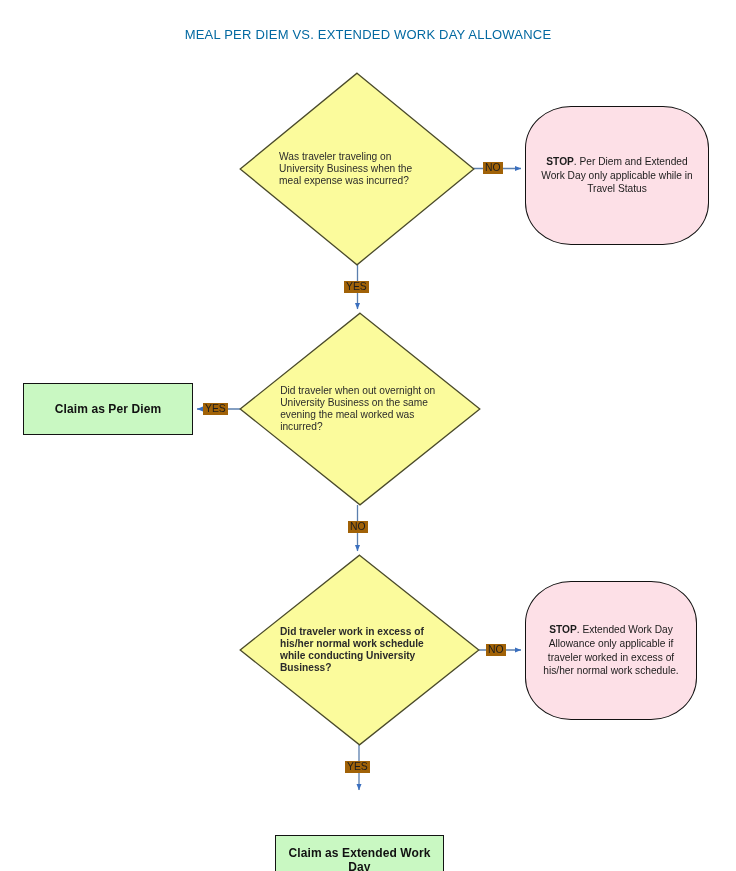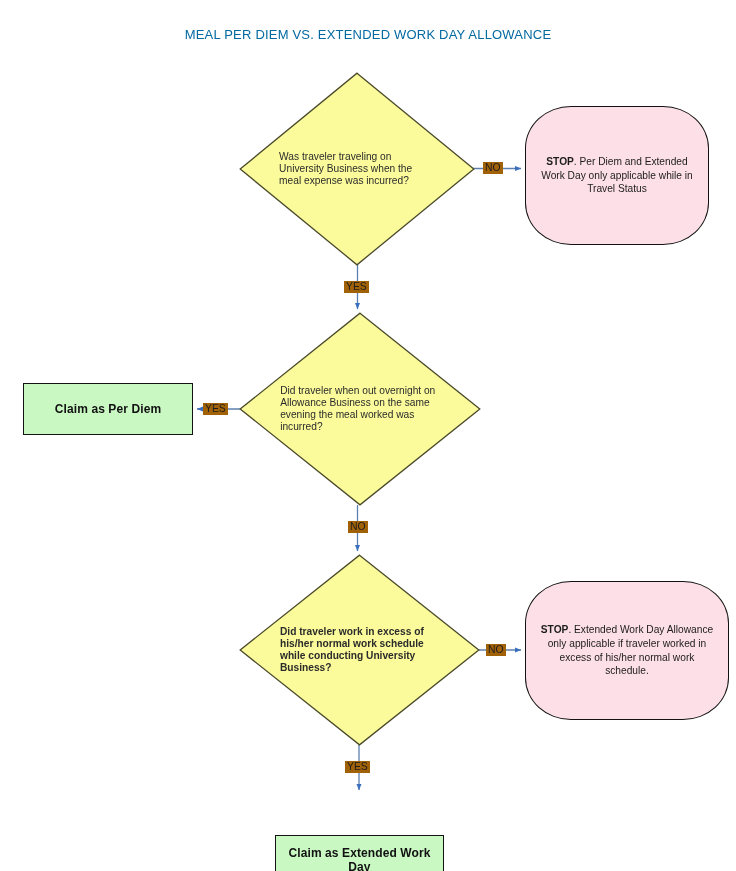--- a/index.html
+++ b/index.html
@@ -169,42 +169,42 @@
       <span>Travel Status</span>
     </div>
   </div>
 
   <div class="decision" style="left:239px; top:312px; width:242px; height:194px;">
     <svg class="diamond-svg" width="242" height="194" viewBox="0 0 242 194">
       <polygon points="121,1.2 240.8,97 121,192.8 1.2,97" fill="#fbfb9c" stroke="#4a4a2a" stroke-width="1.3"></polygon>
     </svg>
     <div class="decision-text">
       <span>Did traveler when out overnight on</span>
-      <span>Allowance Business on the same</span>
+      <span>University Business on the same</span>
       <span>evening the meal worked was</span>
       <span>incurred?</span>
     </div>
   </div>
 
   <div class="outcome-box" style="left:23px; top:383px; width:170px; height:52px;">
     <span class="outcome-text">Claim as Per Diem</span>
   </div>
 
   <div class="decision" style="left:239px; top:554px; width:241px; height:192px;font-weight:bold;">
     <svg class="diamond-svg" width="241" height="192" viewBox="0 0 241 192">
       <polygon points="120.5,1.2 239.8,96 120.5,190.8 1.2,96" fill="#fbfb9c" stroke="#4a4a2a" stroke-width="1.3"></polygon>
     </svg>
     <div class="decision-text">
       <span>Did traveler work in excess of  his/her</span>
       <span>normal work schedule while</span>
       <span>conducting University Business?</span>
     </div>
   </div>
 
-  <div class="stop-node" style="left:525px; top:581px; width:204px; height:139px;">
+  <div class="stop-node" style="left:525px; top:581px; width:172px; height:139px;">
     <div class="stop-text">
       <span class="stop-word">STOP</span><span>.  Extended Work Day</span>
       <span>Allowance only applicable if traveler</span>
       <span>worked in excess of his/her normal</span>
       <span>work schedule.</span>
     </div>
   </div>
 
   <div class="outcome-box" style="left:275px; top:794px; width:169px; height:50px;margin-top:41px;">
     <span class="outcome-text">Claim as Extended Work Day</span>

